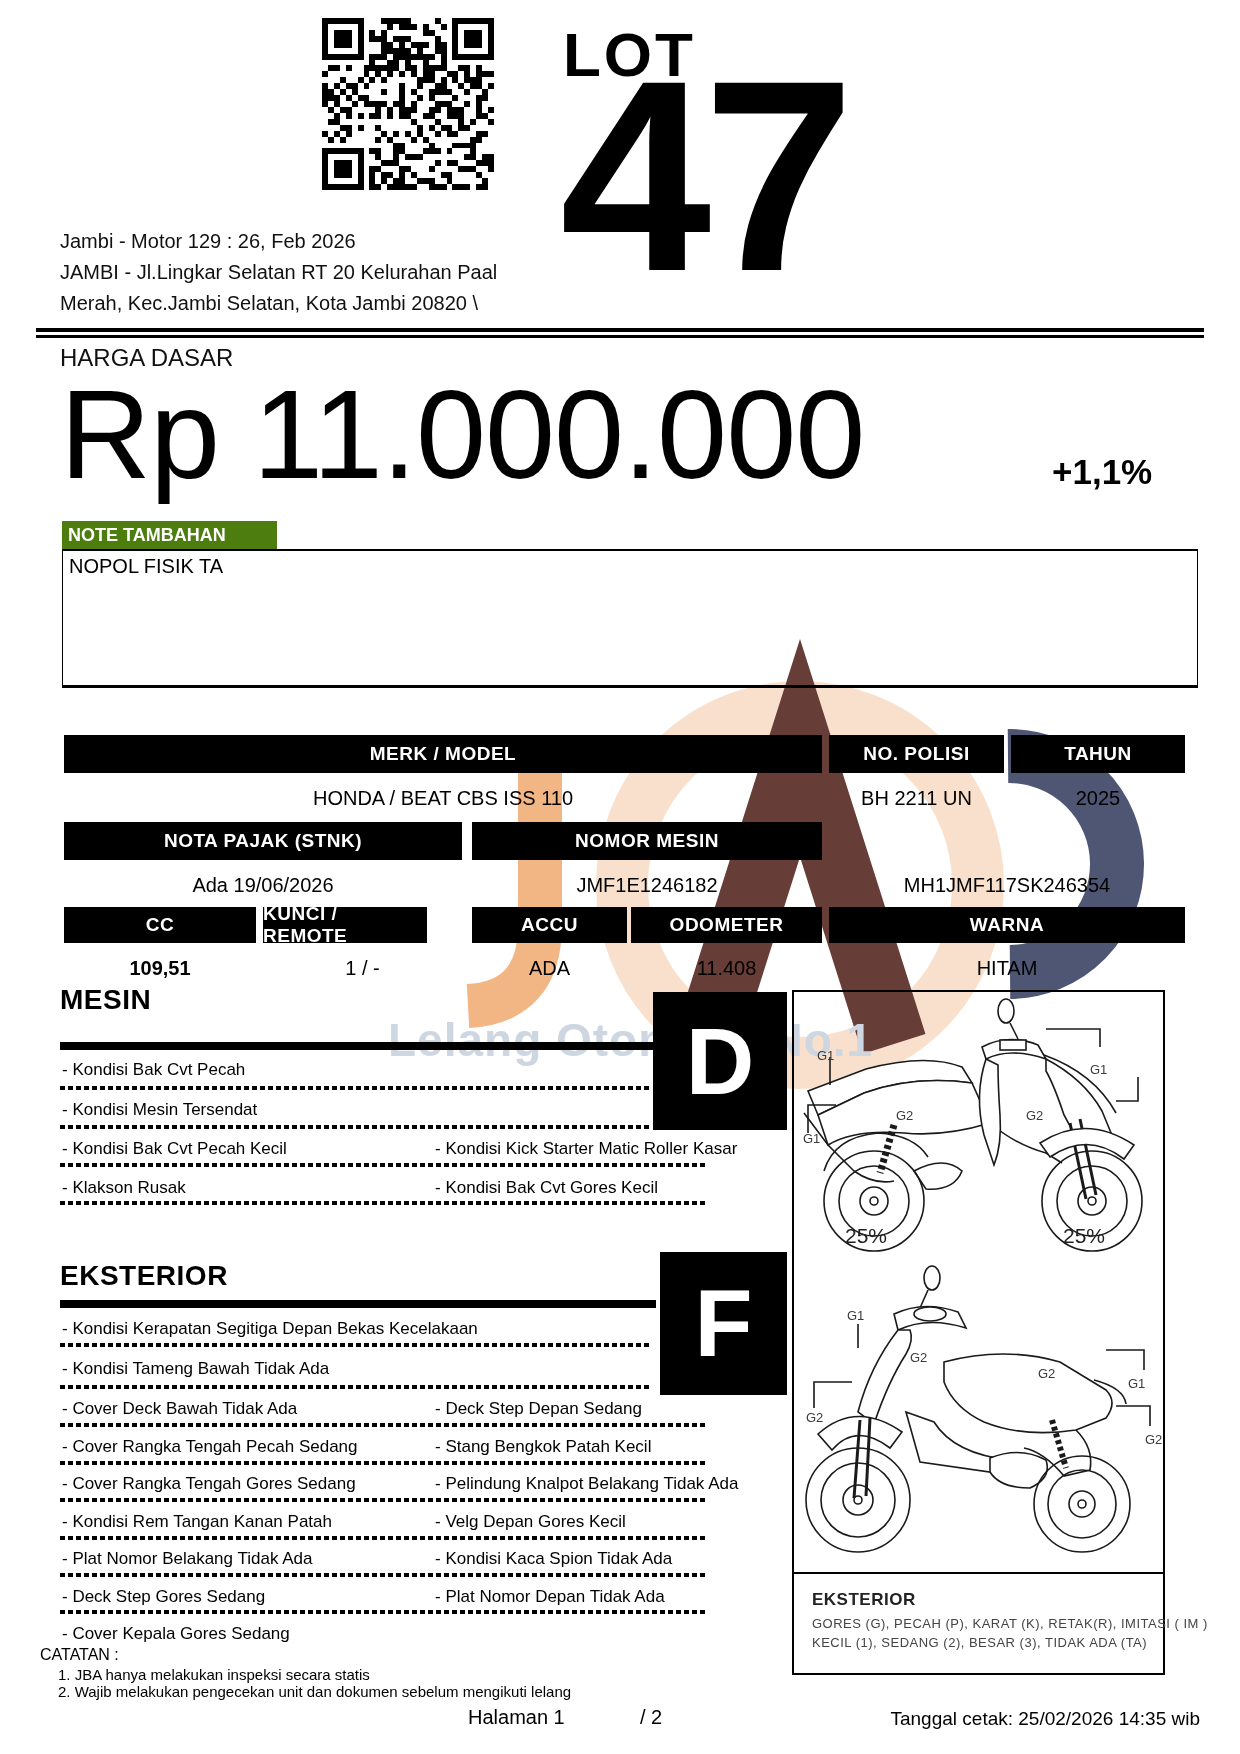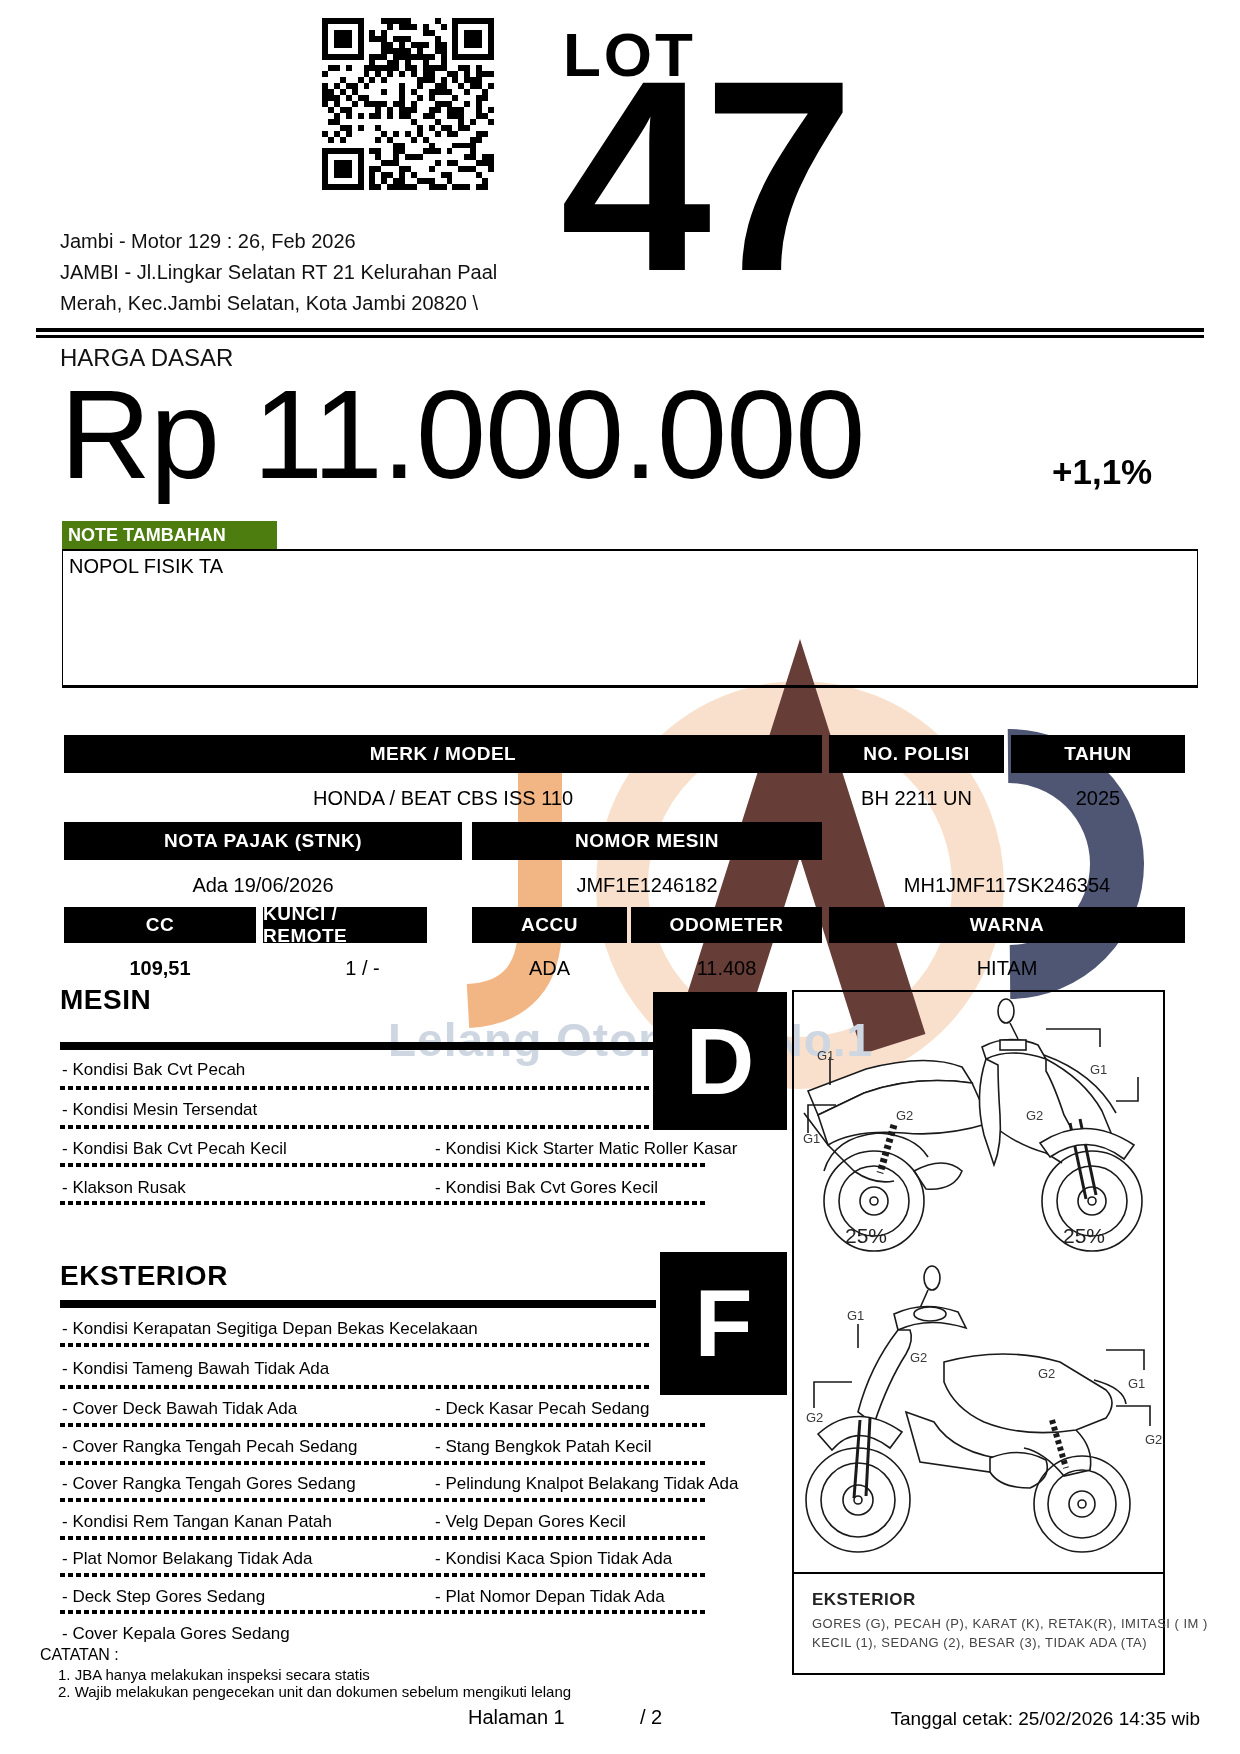--- a/index.html
+++ b/index.html
@@ -374,21 +374,21 @@
       <rect x="23" y="1" width="5" height="5" fill="#fff"></rect>
       <rect x="24" y="2" width="3" height="3" fill="#000"></rect>
       <rect x="0" y="22" width="7" height="7" fill="#000"></rect>
       <rect x="1" y="23" width="5" height="5" fill="#fff"></rect>
       <rect x="2" y="24" width="3" height="3" fill="#000"></rect>
     </svg>
   <div class="abs lot-word z1">LOT</div>
   <div class="abs lot-num z1">47</div>
   <div class="abs addr z1">
     <div>Jambi - Motor 129 : 26, Feb 2026</div>
-    <div>JAMBI - Jl.Lingkar Selatan RT 21 Kelurahan Paal</div>
+    <div>JAMBI - Jl.Lingkar Selatan RT 20 Kelurahan Paal</div>
     <div>Merah, Kec.Jambi Selatan, Kota Jambi 20820 \</div>
   </div>
   <div class="abs rule1 z1"></div>
   <div class="abs rule2 z1"></div>
 
   <div class="abs harga-label z1">HARGA DASAR</div>
   <div class="abs price z1">Rp 11.000.000</div>
   <div class="abs pct z1">+1,1%</div>
 
   <div class="abs note-label z1">NOTE TAMBAHAN</div>
@@ -454,21 +454,21 @@
     <span class="col-r"></span>
   </div>
   <div class="dot-line" style="top:1343px;width:592px;"></div>
   <div class="list-row" style="top:1359px;">
     <span class="col-l">- Kondisi Tameng Bawah Tidak Ada</span>
     <span class="col-r"></span>
   </div>
   <div class="dot-line" style="top:1385px;width:592px;"></div>
   <div class="list-row" style="top:1399px;">
     <span class="col-l">- Cover Deck Bawah Tidak Ada</span>
-    <span class="col-r">- Deck Kasar Pecah Sedang</span>
+    <span class="col-r">- Deck Step Depan Sedang</span>
   </div>
   <div class="dot-line" style="top:1423px;width:645px;"></div>
   <div class="list-row" style="top:1437px;">
     <span class="col-l">- Cover Rangka Tengah Pecah Sedang</span>
     <span class="col-r">- Stang Bengkok Patah Kecil</span>
   </div>
   <div class="dot-line" style="top:1461px;width:645px;"></div>
   <div class="list-row" style="top:1474px;">
     <span class="col-l">- Cover Rangka Tengah Gores Sedang</span>
     <span class="col-r">- Pelindung Knalpot Belakang Tidak Ada</span>

